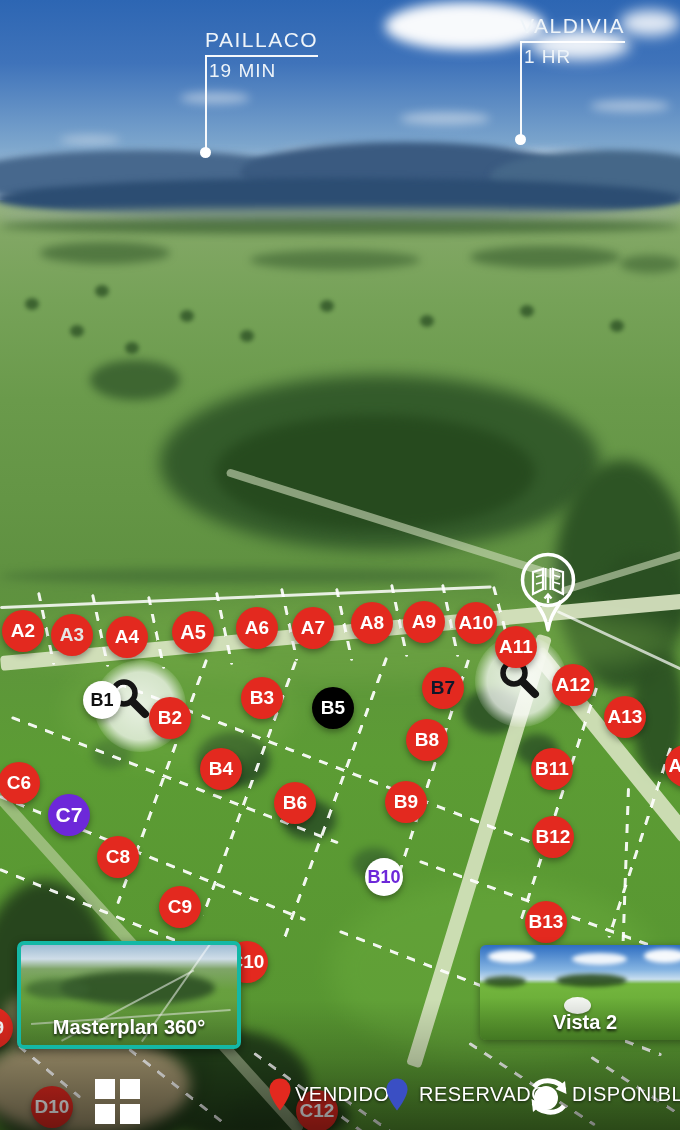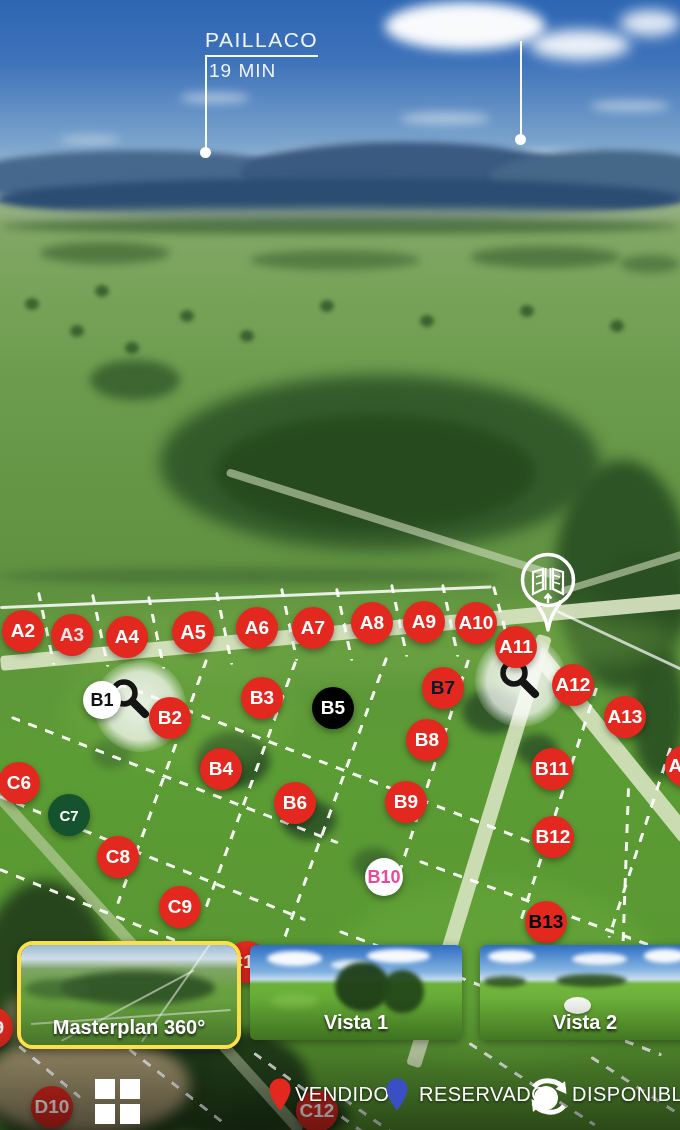--- a/index.html
+++ b/index.html
@@ -31,21 +31,21 @@
   .magsvg{position:absolute;z-index:5;cursor:pointer;}
   .pinsvg{position:absolute;z-index:4;cursor:pointer;}
   
   .shade{position:absolute;left:0;top:1000px;width:680px;height:130px;z-index:7;pointer-events:none;
        background:linear-gradient(180deg,rgba(0,0,0,0) 0%,rgba(0,0,0,.18) 45%,rgba(0,0,0,.5) 100%);}
   
   .maptitle{position:absolute;left:11px;top:899px;z-index:8;color:#fff;font-size:22px;
        font-weight:bold;font-style:italic;text-shadow:0 2px 3px rgba(0,0,0,.85),0 0 6px rgba(0,0,0,.5);}
   
   .thumb{position:absolute;z-index:9;overflow:hidden;cursor:pointer;}
-  .thumb.sel{border:4px solid #fde047;border-radius:16px;box-shadow:0 3px 10px rgba(0,0,0,.45);}
+  .thumb.sel{border:4px solid #14b8a6;border-radius:7px;box-shadow:0 3px 10px rgba(0,0,0,.45);}
   .thumb.plain{border-radius:6px;box-shadow:0 2px 8px rgba(0,0,0,.4);}
   .t-label{position:absolute;left:0;right:0;bottom:6px;text-align:center;color:#fff;
        font-weight:bold;font-size:20px;z-index:3;text-shadow:0 2px 3px rgba(0,0,0,.8);}
   .t-shade{position:absolute;inset:0;z-index:2;
        background:linear-gradient(180deg,rgba(0,0,0,0) 55%,rgba(0,0,0,.25) 100%);}
   .tb{position:absolute;border-radius:50%;}
   .mt-line{position:absolute;height:1.5px;background:rgba(255,255,255,.5);transform-origin:0 0;z-index:1;}
   
   .legend-item-label{position:absolute;z-index:10;color:#fff;font-size:20px;letter-spacing:.5px;
        text-shadow:0 1px 3px rgba(0,0,0,.7);}
@@ -156,20 +156,24 @@
       <div style="position: absolute; left: 345px; top: 1098px; width: 120px; height: 3px; transform: rotate(35deg); transform-origin: 0px 0px; border-radius: 2px; background: repeating-linear-gradient(90deg, rgba(255, 255, 255, 0.92) 0px, rgba(255, 255, 255, 0.92) 9px, rgba(255, 255, 255, 0) 9px, rgba(255, 255, 255, 0) 18px);"></div>
     </div>
 
   <div class="toplabel" style="left:205px;top:28px;min-width:106px;">
     <div class="nm">PAILLACO</div>
     <div class="tm">19 MIN</div>
   </div>
   <div class="vline" style="left:205px;top:55px;height:94px;"></div>
   <div class="vdot" style="left:200px;top:147px;"></div>
 
+  <div class="toplabel" style="left:520px;top:14px;min-width:97px;">
+    <div class="nm">VALDIVIA</div>
+    <div class="tm">1 HR</div>
+  </div>
   <div class="vline" style="left:520px;top:41px;height:94px;"></div>
   <div class="vdot" style="left:515px;top:134px;"></div>
 
   <svg class="pinsvg" style="left:517px;top:551px;" width="62" height="84" viewBox="0 0 62 84">
     <circle cx="31" cy="29" r="25.5" fill="rgba(255,255,255,0.07)" stroke="#fff" stroke-width="3.5"></circle>
     <path d="M18 50 C24 60 29 66 31 79 C33 66 38 60 44 50" fill="none" stroke="#fff" stroke-width="3.5" stroke-linejoin="round"></path>
     <path d="M16 21 L26 18 L26 38 L16 43 Z" fill="none" stroke="#fff" stroke-width="2.2"></path>
     <path d="M19 26 L26 24 M19 33 L26 31" stroke="#fff" stroke-width="1.5"></path>
     <path d="M46 21 L36 18 L36 38 L46 43 Z" fill="none" stroke="#fff" stroke-width="2.2"></path>
     <path d="M43 26 L36 24 M43 33 L36 31" stroke="#fff" stroke-width="1.5"></path>
@@ -206,26 +210,26 @@
       <div class="marker" style="left: 665px; top: 745px; width: 42px; height: 42px; background: rgb(227, 41, 31); color: rgb(255, 255, 255); font-size: 19px;">A14</div>
       <div class="marker" style="left: 83px; top: 681px; width: 38px; height: 38px; background: rgb(255, 255, 255); color: rgb(17, 17, 17); font-size: 18px;">B1</div>
       <div class="marker" style="left: 149px; top: 697px; width: 42px; height: 42px; background: rgb(227, 41, 31); color: rgb(255, 255, 255); font-size: 19px;">B2</div>
       <div class="marker" style="left: 241px; top: 677px; width: 42px; height: 42px; background: rgb(227, 41, 31); color: rgb(255, 255, 255); font-size: 19px;">B3</div>
       <div class="marker" style="left: 200px; top: 748px; width: 42px; height: 42px; background: rgb(227, 41, 31); color: rgb(255, 255, 255); font-size: 19px;">B4</div>
       <div class="marker" style="left: 312px; top: 687px; width: 42px; height: 42px; background: #000000; color: rgb(255, 255, 255); font-size: 19px;">B5</div>
       <div class="marker" style="left: 274px; top: 782px; width: 42px; height: 42px; background: rgb(227, 41, 31); color: rgb(255, 255, 255); font-size: 19px;">B6</div>
       <div class="marker" style="left: 422px; top: 667px; width: 42px; height: 42px; background: rgb(227, 41, 31); color: #0f172a; font-size: 19px;">B7</div>
       <div class="marker" style="left: 406px; top: 719px; width: 42px; height: 42px; background: rgb(227, 41, 31); color: rgb(255, 255, 255); font-size: 19px;">B8</div>
       <div class="marker" style="left: 385px; top: 781px; width: 42px; height: 42px; background: rgb(227, 41, 31); color: rgb(255, 255, 255); font-size: 19px;">B9</div>
-      <div class="marker" style="left: 365px; top: 858px; width: 38px; height: 38px; background: rgb(255, 255, 255); color: #ec4899; font-size: 18px;">B10</div>
+      <div class="marker" style="left: 365px; top: 858px; width: 38px; height: 38px; background: rgb(255, 255, 255); color: #6d28d9; font-size: 18px;">B10</div>
       <div class="marker" style="left: 531px; top: 748px; width: 42px; height: 42px; background: rgb(227, 41, 31); color: rgb(255, 255, 255); font-size: 19px;">B11</div>
       <div class="marker" style="left: 532px; top: 816px; width: 42px; height: 42px; background: rgb(227, 41, 31); color: rgb(255, 255, 255); font-size: 19px;">B12</div>
-      <div class="marker" style="left: 525px; top: 901px; width: 42px; height: 42px; background: rgb(227, 41, 31); color: #000000; font-size: 19px;">B13</div>
+      <div class="marker" style="left: 525px; top: 901px; width: 42px; height: 42px; background: rgb(227, 41, 31); color: #ffffff; font-size: 19px;">B13</div>
       <div class="marker" style="left: -2px; top: 762px; width: 42px; height: 42px; background: rgb(227, 41, 31); color: rgb(255, 255, 255); font-size: 19px;">C6</div>
-      <div class="marker" style="left: 48px; top: 794px; width: 42px; height: 42px; background: #14532d; color: rgb(255, 255, 255); font-size: 15px;">C7</div>
+      <div class="marker" style="left: 48px; top: 794px; width: 42px; height: 42px; background: #6d28d9; color: rgb(255, 255, 255); font-size: 21px;">C7</div>
       <div class="marker" style="left: 97px; top: 836px; width: 42px; height: 42px; background: rgb(227, 41, 31); color: rgb(255, 255, 255); font-size: 19px;">C8</div>
       <div class="marker" style="left: 159px; top: 886px; width: 42px; height: 42px; background: rgb(227, 41, 31); color: rgb(255, 255, 255); font-size: 19px;">C9</div>
       <div class="marker" style="left: 226px; top: 941px; width: 42px; height: 42px; background: rgb(227, 41, 31); color: rgb(255, 255, 255); font-size: 19px;">C10</div>
       <div class="marker" style="left: 296px; top: 1090px; width: 42px; height: 42px; background: rgb(227, 41, 31); color: rgb(255, 255, 255); font-size: 19px;">C12</div>
       <div class="marker" style="left: -29px; top: 1007px; width: 42px; height: 42px; background: rgb(227, 41, 31); color: rgb(255, 255, 255); font-size: 19px;">D9</div>
       <div class="marker" style="left: 31px; top: 1086px; width: 42px; height: 42px; background: rgb(227, 41, 31); color: rgb(255, 255, 255); font-size: 19px;">D10</div>
     </div>
 
   <div class="shade"></div>
 
@@ -234,31 +238,20 @@
     <div style="position:absolute;inset:0;background:linear-gradient(180deg,#9fbcd4 0%,#cfdde8 14%,#7fa568 24%,#68a03f 45%,#5f9c38 100%);"></div>
     <div class="tb" style="left:18%;top:26%;width:72%;height:34%;background:#2f5226;filter:blur(3px);opacity:.92;"></div>
     <div class="tb" style="left:2%;top:34%;width:30%;height:20%;background:#3a6130;filter:blur(3px);opacity:.7;"></div>
     <div class="mt-line" style="left:10px;top:78px;width:200px;transform:rotate(-4deg);"></div>
     <div class="mt-line" style="left:40px;top:95px;width:150px;transform:rotate(-28deg);"></div>
     <div class="mt-line" style="left:120px;top:96px;width:120px;transform:rotate(-55deg);"></div>
     <div class="t-shade"></div>
     <div class="t-label">Masterplan 360°</div>
   </div>
 
-  <div class="thumb plain" style="left:250px;top:945px;width:212px;height:95px;">
-    <div style="position:absolute;inset:0;background:linear-gradient(180deg,#2e6ec2 0%,#7fb0e0 28%,#bfd9ee 36%,#6cb13a 41%,#55992c 100%);"></div>
-    <div class="tb" style="left:8%;top:6%;width:26%;height:16%;background:#fff;filter:blur(2px);opacity:.95;"></div>
-    <div class="tb" style="left:55%;top:4%;width:30%;height:15%;background:#fff;filter:blur(2px);opacity:.95;"></div>
-    <div class="tb" style="left:38%;top:16%;width:18%;height:10%;background:#fff;filter:blur(2px);opacity:.8;"></div>
-    <div class="tb" style="left:40%;top:18%;width:26%;height:52%;background:#1f3f17;filter:blur(2px);opacity:.95;"></div>
-    <div class="tb" style="left:62%;top:26%;width:20%;height:46%;background:#24481a;filter:blur(2px);opacity:.95;"></div>
-    <div class="tb" style="left:10%;top:52%;width:22%;height:14%;background:#7fbf4a;filter:blur(3px);opacity:.8;"></div>
-    <div class="t-shade"></div>
-    <div class="t-label">Vista 1</div>
-  </div>
 
   <div class="thumb plain" style="left:480px;top:945px;width:210px;height:95px;">
     <div style="position:absolute;inset:0;background:linear-gradient(180deg,#2e6ec2 0%,#85b4e2 26%,#c8deef 36%,#74b63e 41%,#5aa02e 100%);"></div>
     <div class="tb" style="left:4%;top:5%;width:22%;height:14%;background:#fff;filter:blur(2px);opacity:.95;"></div>
     <div class="tb" style="left:44%;top:8%;width:26%;height:13%;background:#fff;filter:blur(2px);opacity:.9;"></div>
     <div class="tb" style="left:78%;top:4%;width:20%;height:15%;background:#fff;filter:blur(2px);opacity:.95;"></div>
     <div class="tb" style="left:36%;top:30%;width:34%;height:14%;background:#2a4d1e;filter:blur(2px);opacity:.9;"></div>
     <div class="tb" style="left:2%;top:33%;width:20%;height:11%;background:#2a4d1e;filter:blur(2px);opacity:.85;"></div>
     <div class="tb" style="left:40%;top:55%;width:13%;height:18%;background:#f4f7f2;filter:blur(.5px);box-shadow:0 2px 3px rgba(0,0,0,.3);"></div>
     <div class="t-shade"></div>

